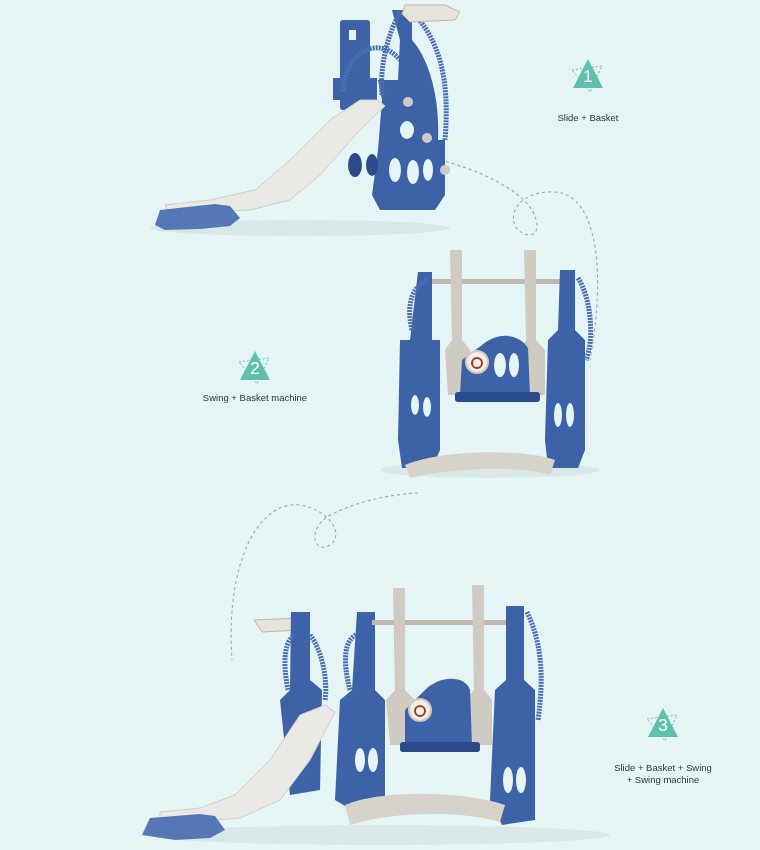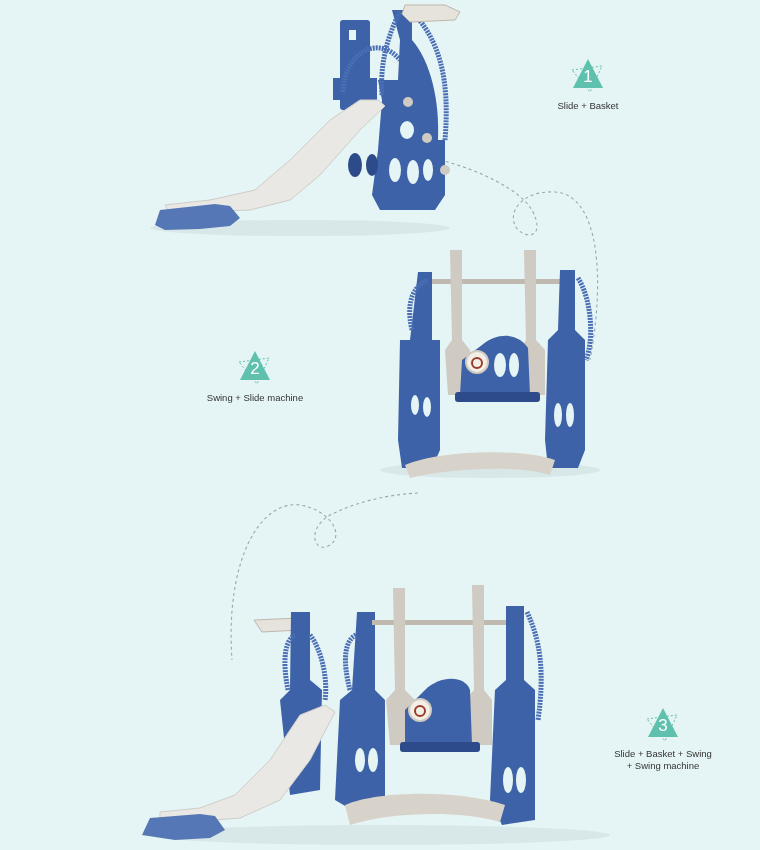--- a/index.html
+++ b/index.html
@@ -112,37 +112,37 @@
 </svg>
 
 <div class="badge" style="left:548px;top:56px;width:80px;">
   <div style="position:relative;width:40px;height:40px;margin:0 auto;">
     <svg width="40" height="40" viewBox="0 0 40 40">
       <polygon points="4,14 34,10 22,36" fill="none" stroke="#5fc1ad" stroke-width="1" stroke-dasharray="2 2"></polygon>
       <polygon points="20,3 35,32 5,32" fill="#5fc1ad"></polygon>
     </svg>
     <span class="num" style="top:11px;">1</span>
   </div>
-  <div class="lbl" style="margin-top:4px;">Slide + Basket</div>
+  <div class="lbl" style="margin-top:16px;">Slide + Basket</div>
 </div>
 
 <div class="badge" style="left:195px;top:348px;width:120px;">
   <div style="position:relative;width:40px;height:40px;margin:0 auto;">
     <svg width="40" height="40" viewBox="0 0 40 40">
       <polygon points="4,14 34,10 22,36" fill="none" stroke="#5fc1ad" stroke-width="1" stroke-dasharray="2 2"></polygon>
       <polygon points="20,3 35,32 5,32" fill="#5fc1ad"></polygon>
     </svg>
     <span class="num" style="top:11px;">2</span>
   </div>
-  <div class="lbl" style="margin-top:4px;">Swing + Slide machine</div>
+  <div class="lbl" style="margin-top:4px;">Swing + Basket machine</div>
 </div>
 
 <div class="badge" style="left:603px;top:705px;width:120px;">
   <div style="position:relative;width:40px;height:40px;margin:0 auto;">
     <svg width="40" height="40" viewBox="0 0 40 40">
       <polygon points="4,14 34,10 22,36" fill="none" stroke="#5fc1ad" stroke-width="1" stroke-dasharray="2 2"></polygon>
       <polygon points="20,3 35,32 5,32" fill="#5fc1ad"></polygon>
     </svg>
     <span class="num" style="top:11px;">3</span>
   </div>
-  <div class="lbl" style="margin-top:3px;">Slide + Basket + Swing</div>
+  <div class="lbl" style="margin-top:17px;">Slide + Basket + Swing</div>
   <div class="lbl">+ Swing machine</div>
 </div>
 
 </body></html>

